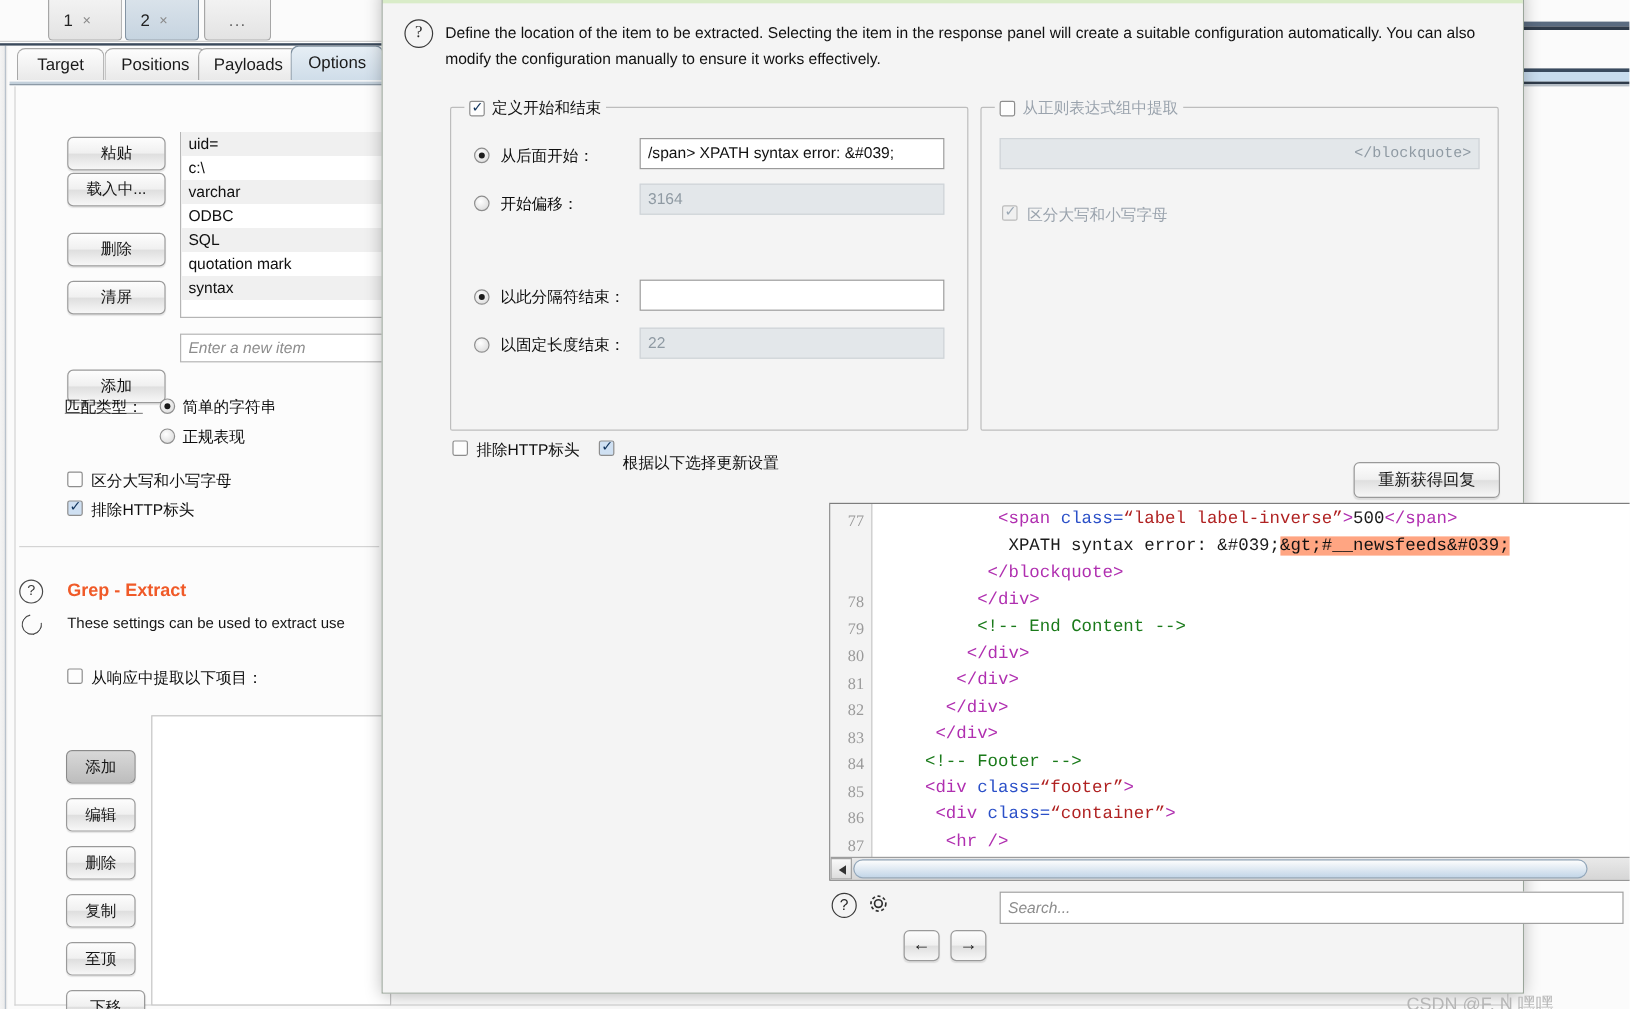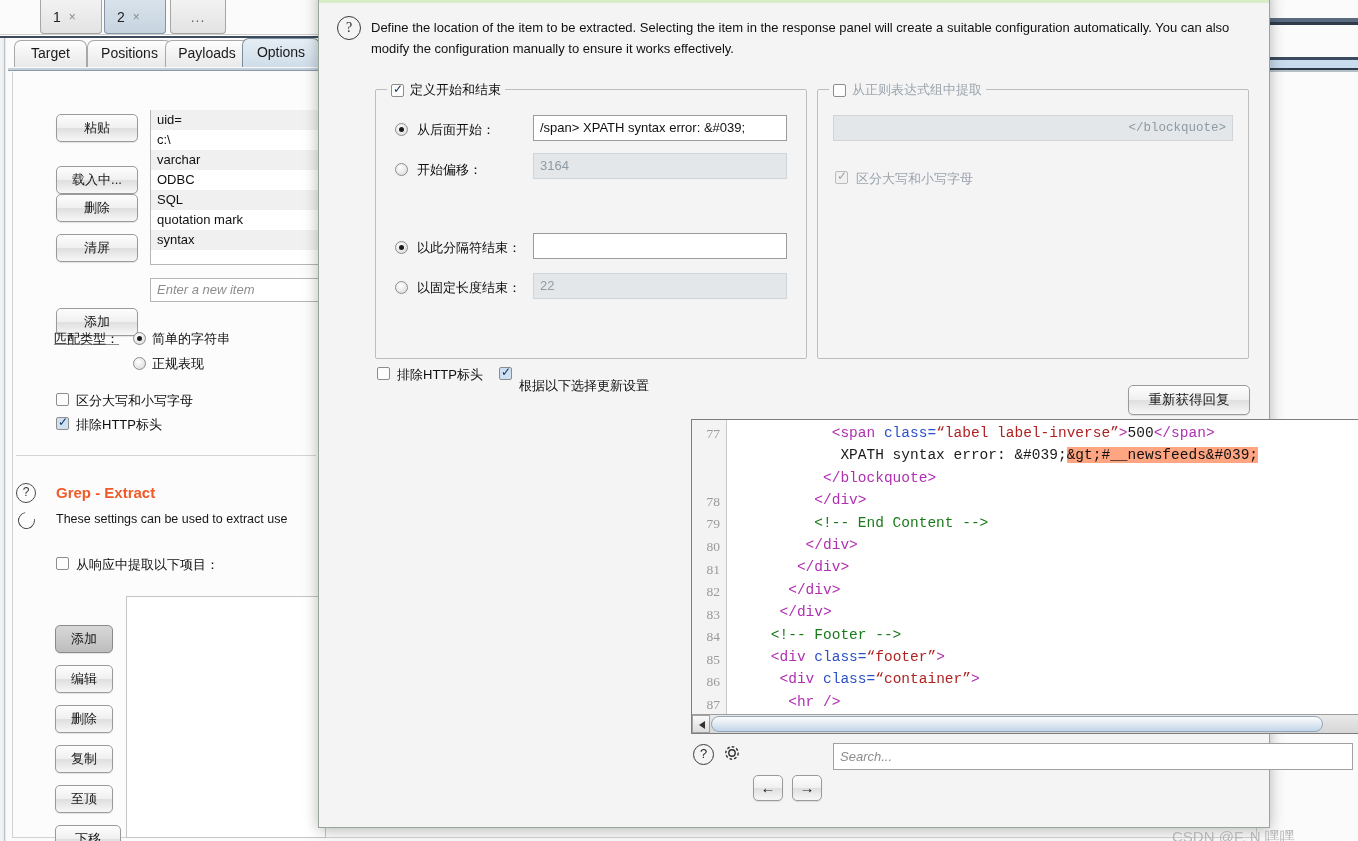--- a/index.html
+++ b/index.html
@@ -201,21 +201,21 @@
       <div class="maintab" style="left:6px; width:73px;"><span>Target</span></div>
       <div class="maintab" style="left:79px; width:85px;"><span>Positions</span></div>
       <div class="maintab" style="left:157px; width:84px;"><span>Payloads</span></div>
       <div class="maintab active" style="left:234px; width:78px; top:-2px;"><span>Options</span></div>
     </div>
     <div class="maintabs-base"></div>
 
     <div class="bg-panel"></div>
 
     <div class="jbtn side-btn" style="top:82px;"><span>粘贴</span></div>
-    <div class="jbtn side-btn" style="top:134px;"><span>载入中...</span></div>
+    <div class="jbtn side-btn" style="top:112px;"><span>载入中...</span></div>
     <div class="jbtn side-btn" style="top:162px;"><span>删除</span></div>
     <div class="jbtn side-btn" style="top:202px;"><span>清屏</span></div>
     <div class="jbtn side-btn" style="top:276px;"><span>添加</span></div>
 
     <div class="payload-list">
       <div class="payload-row alt">uid=</div>
       <div class="payload-row">c:\</div>
       <div class="payload-row alt">varchar</div>
       <div class="payload-row">ODBC</div>
       <div class="payload-row alt">SQL</div>

